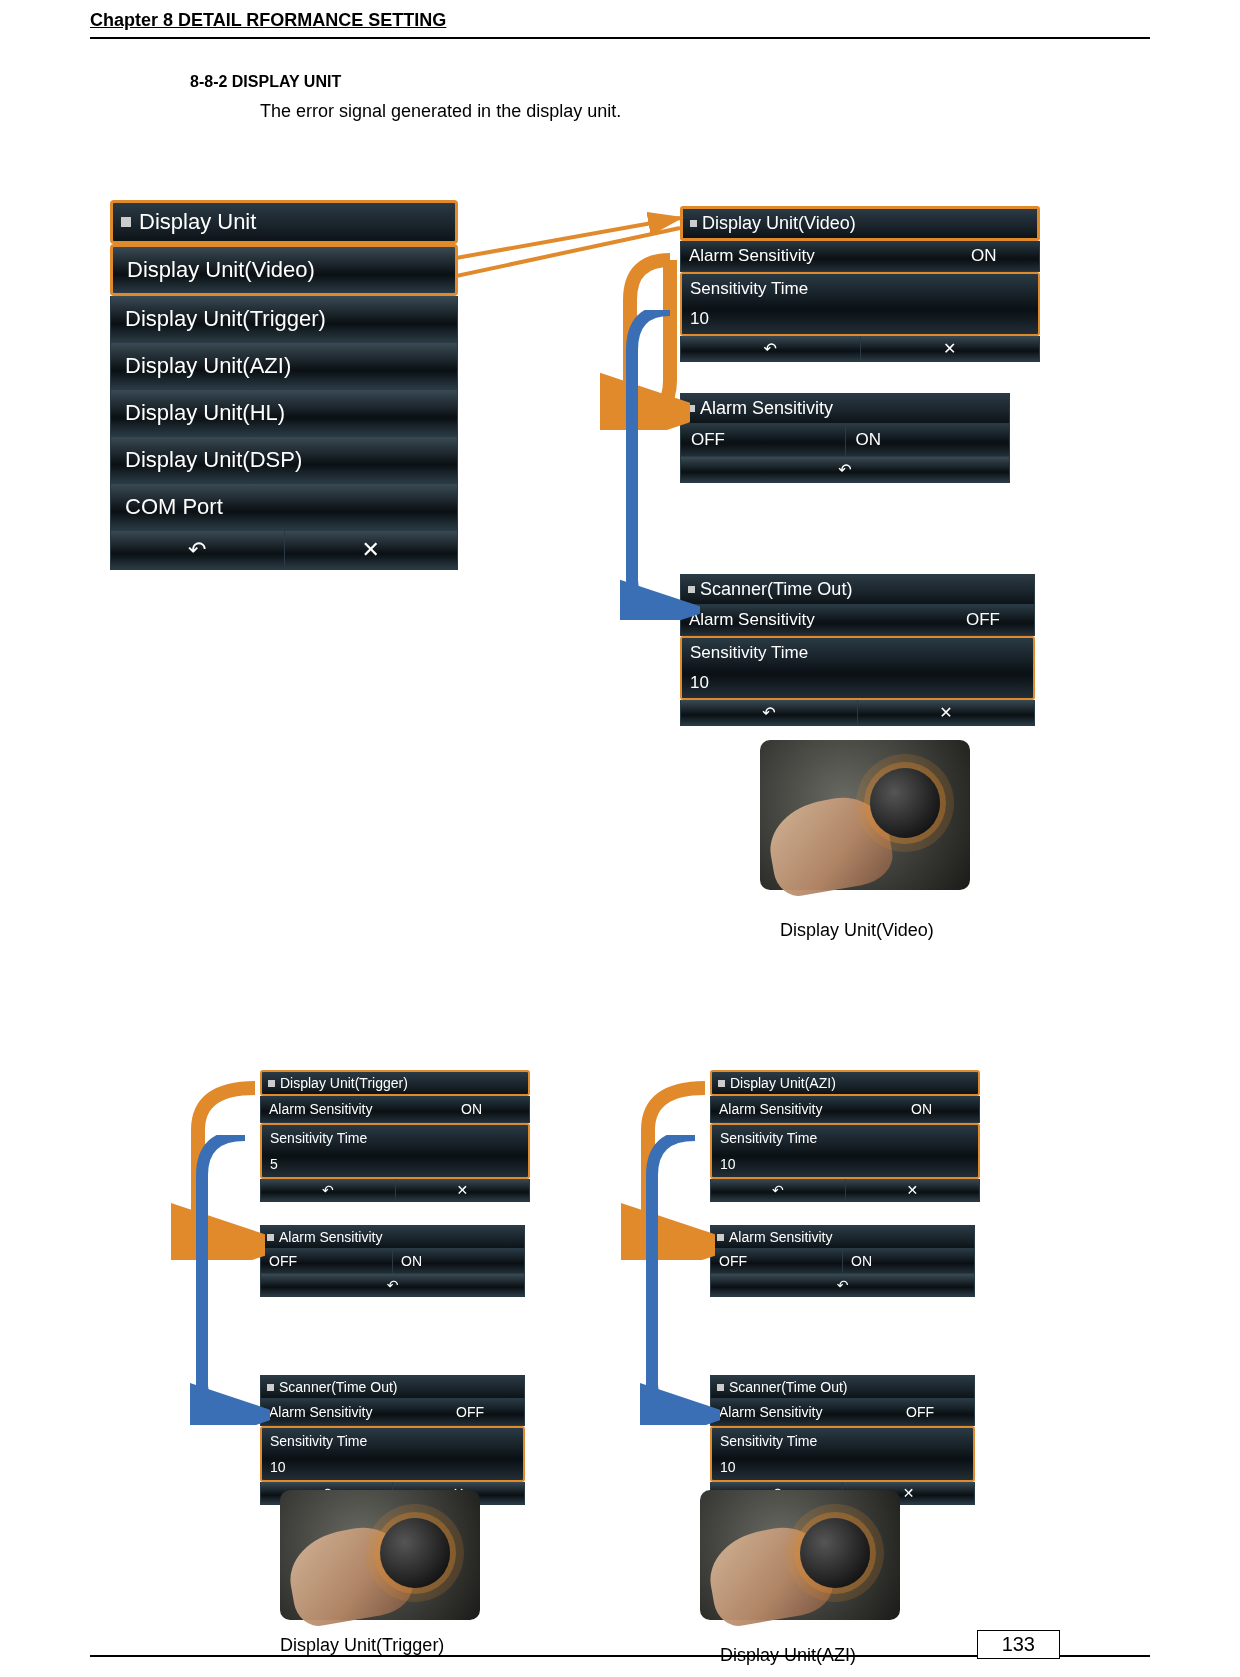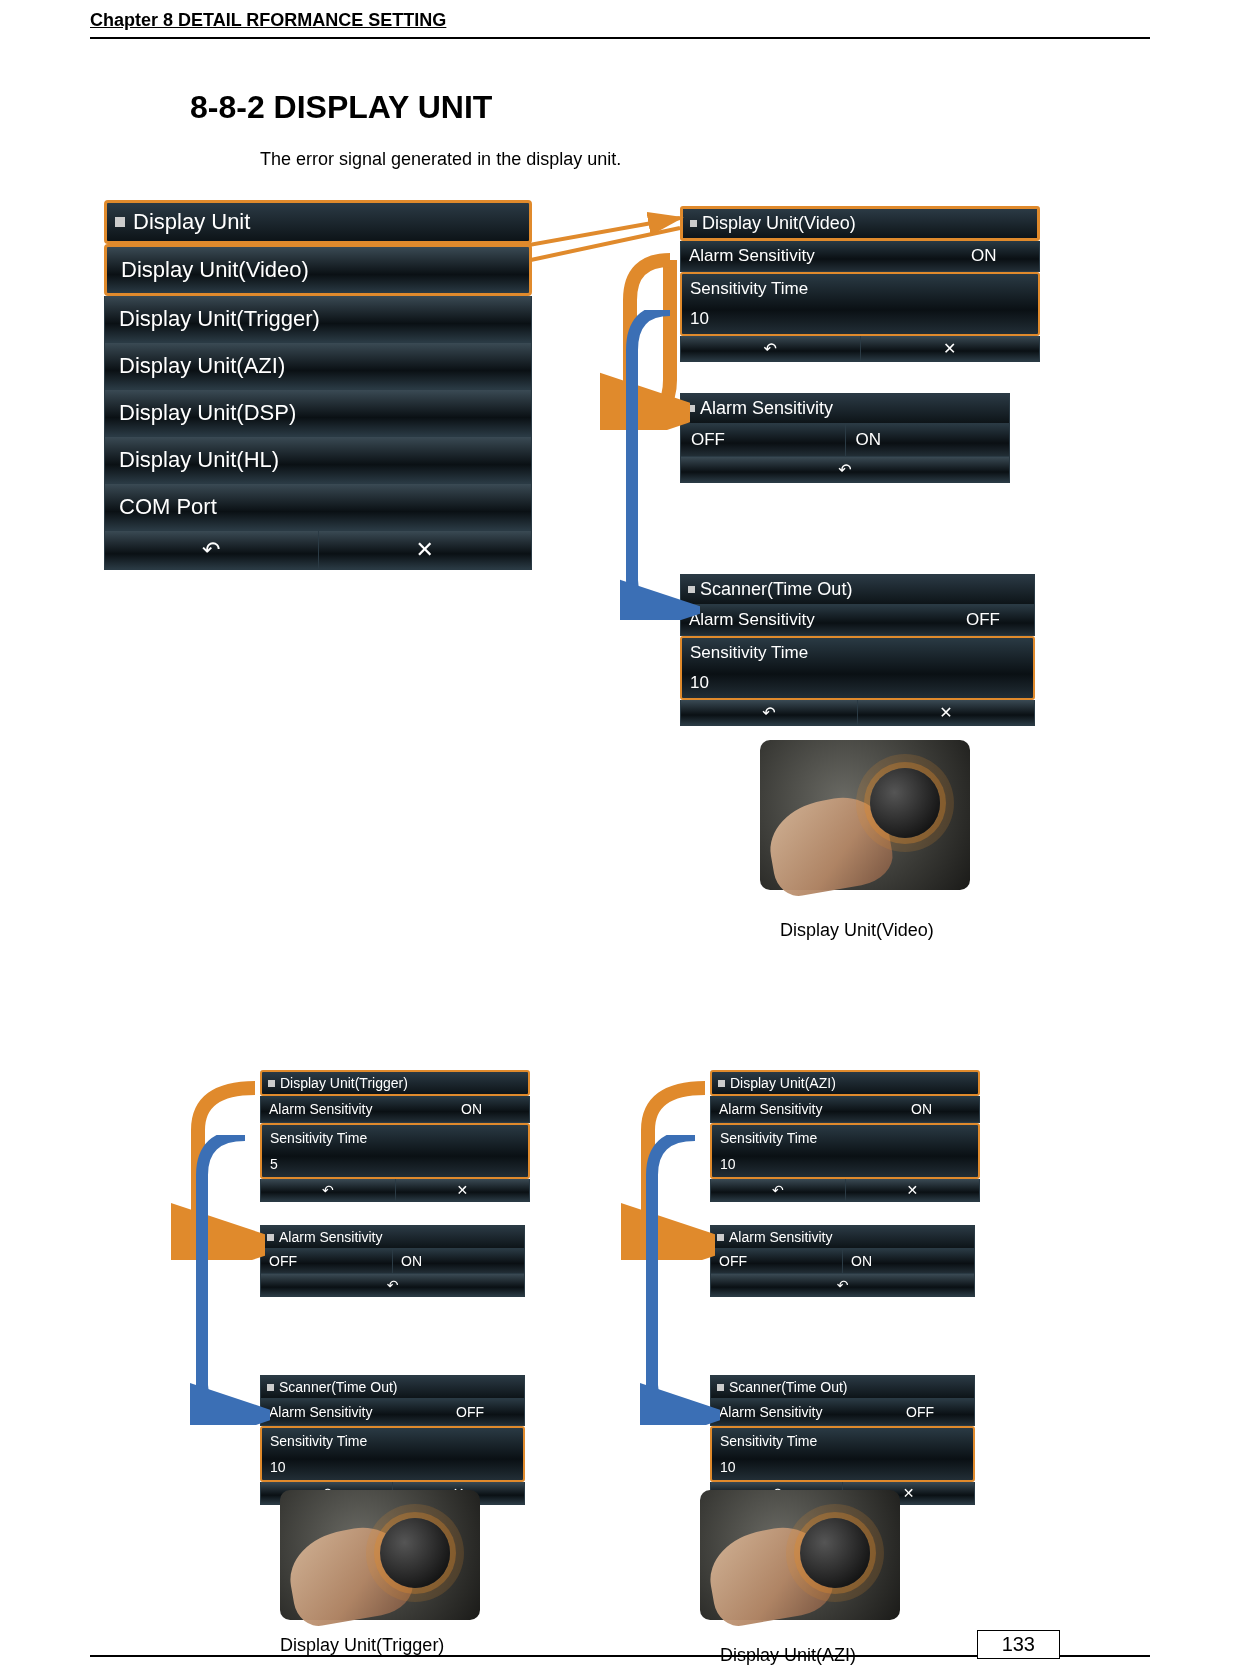--- a/index.html
+++ b/index.html
@@ -22,36 +22,36 @@
   }
   .chapter {
     font-weight: bold;
     font-size: 18px;
     text-align: left;
     text-decoration: underline;
     margin-bottom: 2px;
   }
   .section-title {
     font-weight: bold;
-    font-size: 32px;
-    margin-top: 50px;
+    font-size: 16px;
+    margin-top: 34px;
     margin-left: 100px;
   }
   .section-desc {
     font-size: 18px;
-    margin-top: 23px;
+    margin-top: 10px;
     margin-left: 170px;
   }
 
   
   .menu-large {
     position: absolute;
-    left: 104px;
+    left: 110px;
     top: 200px;
-    width: 428px;
+    width: 348px;
   }
   .menu-title-row {
     display: flex;
     align-items: center;
     background: linear-gradient(to bottom, #2b3a45 0%, #0d1418 100%);
     color: #fff;
     padding: 6px 8px;
     font-size: 22px;
     border: 1px solid #2a3a44;
   }
@@ -214,22 +214,22 @@
   <div class="section-desc">The error signal generated in the display unit.</div>
 
   <div class="menu-large">
     <div class="menu-title-row highlight">
       <span class="sq-marker"></span>
       <span>Display Unit</span>
     </div>
     <div class="menu-item highlight">Display Unit(Video)</div>
     <div class="menu-item">Display Unit(Trigger)</div>
     <div class="menu-item">Display Unit(AZI)</div>
+    <div class="menu-item">Display Unit(HL)</div>
     <div class="menu-item">Display Unit(DSP)</div>
-    <div class="menu-item">Display Unit(HL)</div>
     <div class="menu-item">COM Port</div>
     <div class="ctrl-row">
       <div class="ctrl-btn">↶</div>
       <div class="ctrl-btn">✕</div>
     </div>
   </div>
 
   <div class="panel panel-video1">
     <div class="menu-title-row med">
       <span class="sq-marker sm"></span>

